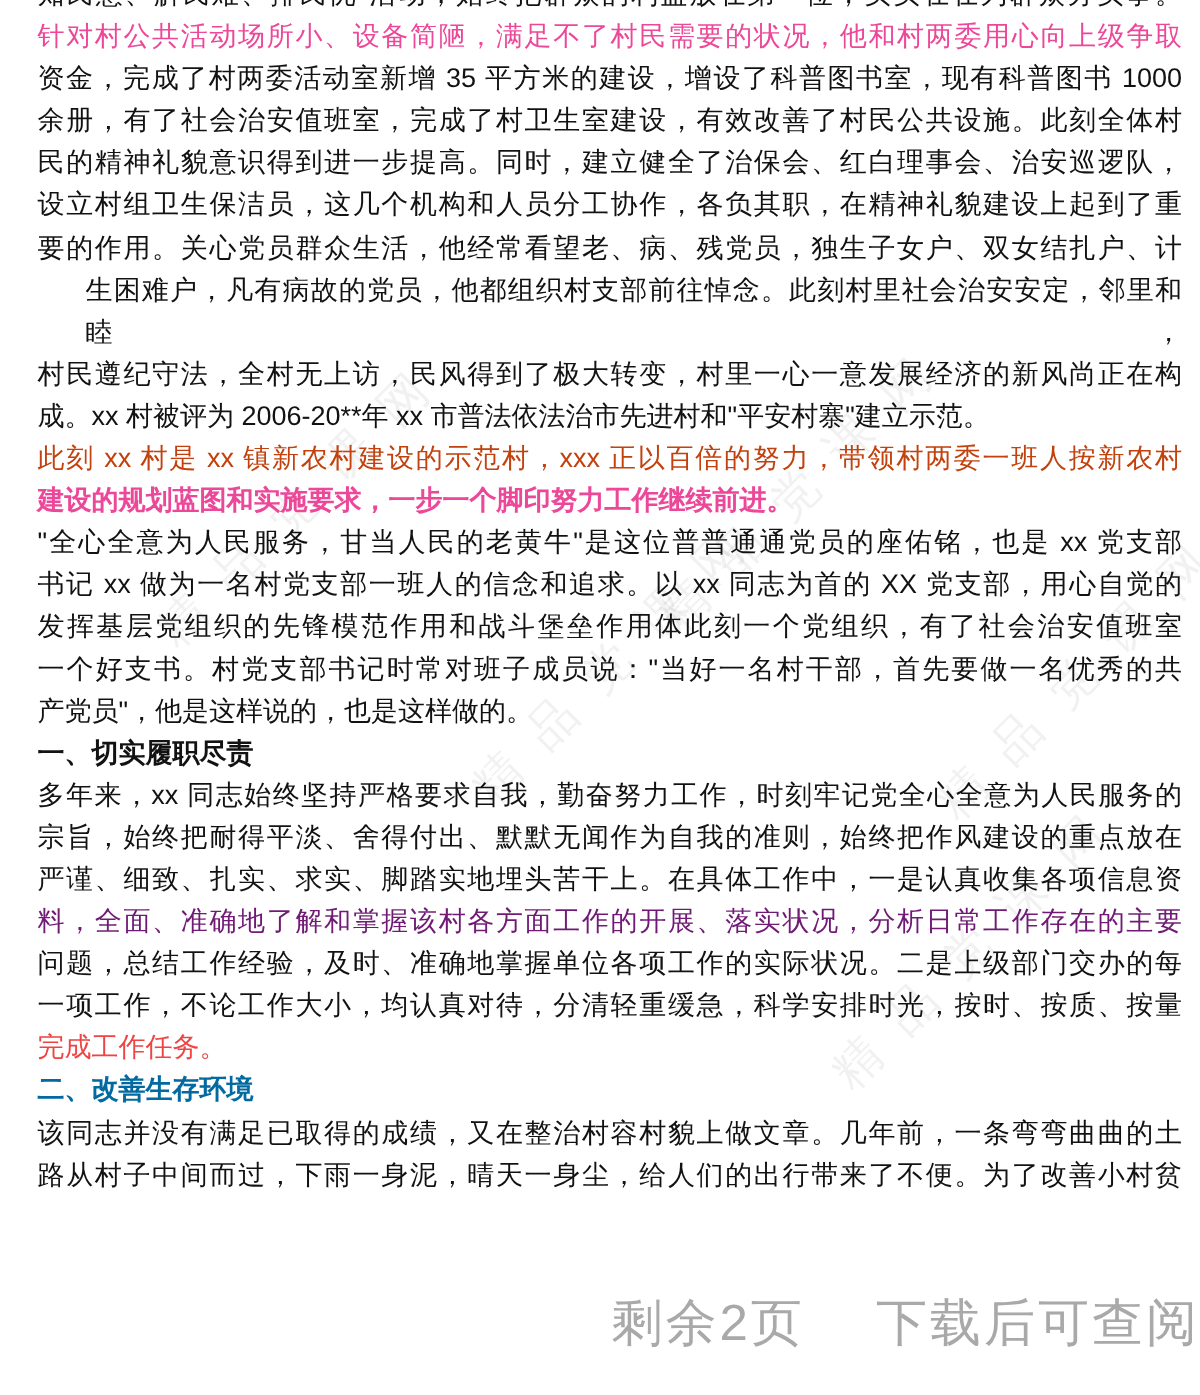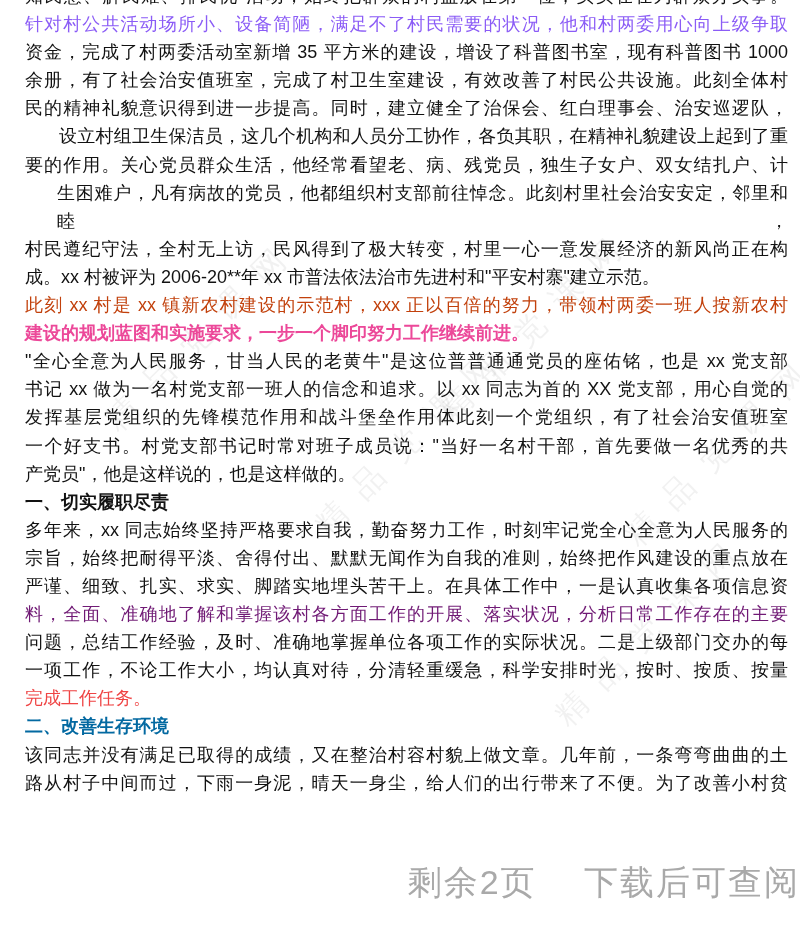--- a/index.html
+++ b/index.html
@@ -61,25 +61,25 @@
 <div class="page">
   <div class="wm-layer">
       <span class="wm" style="left: 95px; top: 410px; color: rgba(0, 0, 0, 0.055);">精品党课网</span>
       <span class="wm" style="left: 305px; top: 515px; color: rgba(0, 0, 0, 0.055);">精品党课网</span>
       <span class="wm" style="left: 430px; top: 400px; color: rgba(0, 0, 0, 0.055);">精品党课网</span>
       <span class="wm" style="left: 545px; top: 705px; color: rgba(0, 0, 0, 0.055);">精品党课网</span>
       <span class="wm" style="left: 615px; top: 525px; color: rgba(0, 0, 0, 0.055);">精品党课网</span>
     </div>
   <div class="doc">
       <div class="line body" style="color: rgb(18, 18, 18);">知民意、解民难、排民忧"活动，始终把群众的利益放在第一位，实实在在为群众办实事。</div>
-      <div class="line body" style="color: #8b5cf6;">针对村公共活动场所小、设备简陋，满足不了村民需要的状况，他和村两委用心向上级争取</div>
+      <div class="line body" style="color: #ec4899;">针对村公共活动场所小、设备简陋，满足不了村民需要的状况，他和村两委用心向上级争取</div>
       <div class="line body" style="color: rgb(18, 18, 18);">资金，完成了村两委活动室新增 35 平方米的建设，增设了科普图书室，现有科普图书 1000</div>
       <div class="line body" style="color: rgb(18, 18, 18);">余册，有了社会治安值班室，完成了村卫生室建设，有效改善了村民公共设施。此刻全体村</div>
       <div class="line body" style="color: rgb(18, 18, 18);">民的精神礼貌意识得到进一步提高。同时，建立健全了治保会、红白理事会、治安巡逻队，</div>
-      <div class="line body" style="color: rgb(18, 18, 18); margin-left: 34px;">设立村组卫生保洁员，这几个机构和人员分工协作，各负其职，在精神礼貌建设上起到了重</div>
+      <div class="line body" style="color: rgb(18, 18, 18);">设立村组卫生保洁员，这几个机构和人员分工协作，各负其职，在精神礼貌建设上起到了重</div>
       <div class="line body" style="color: rgb(18, 18, 18);">要的作用。关心党员群众生活，他经常看望老、病、残党员，独生子女户、双女结扎户、计</div>
       <div class="line body" style="color: rgb(18, 18, 18); margin-left: 32px;">生困难户，凡有病故的党员，他都组织村支部前往悼念。此刻村里社会治安安定，邻里和睦，</div>
       <div class="line body" style="color: rgb(18, 18, 18);">村民遵纪守法，全村无上访，民风得到了极大转变，村里一心一意发展经济的新风尚正在构</div>
       <div class="line body-end" style="color: rgb(18, 18, 18);">成。xx 村被评为 2006-20**年 xx 市普法依法治市先进村和"平安村寨"建立示范。</div>
       <div class="line body" style="color: #c2410c;">此刻 xx 村是 xx 镇新农村建设的示范村，xxx 正以百倍的努力，带领村两委一班人按新农村</div>
       <div class="line body-end" style="color: #ec4899; font-weight: bold;">建设的规划蓝图和实施要求，一步一个脚印努力工作继续前进。</div>
       <div class="line body" style="color: rgb(18, 18, 18);">"全心全意为人民服务，甘当人民的老黄牛"是这位普普通通党员的座佑铭，也是 xx 党支部</div>
       <div class="line body" style="color: rgb(18, 18, 18);">书记 xx 做为一名村党支部一班人的信念和追求。以 xx 同志为首的 XX 党支部，用心自觉的</div>
       <div class="line body" style="color: rgb(18, 18, 18);">发挥基层党组织的先锋模范作用和战斗堡垒作用体此刻一个党组织，有了社会治安值班室</div>
       <div class="line body" style="color: rgb(18, 18, 18);">一个好支书。村党支部书记时常对班子成员说："当好一名村干部，首先要做一名优秀的共</div>

